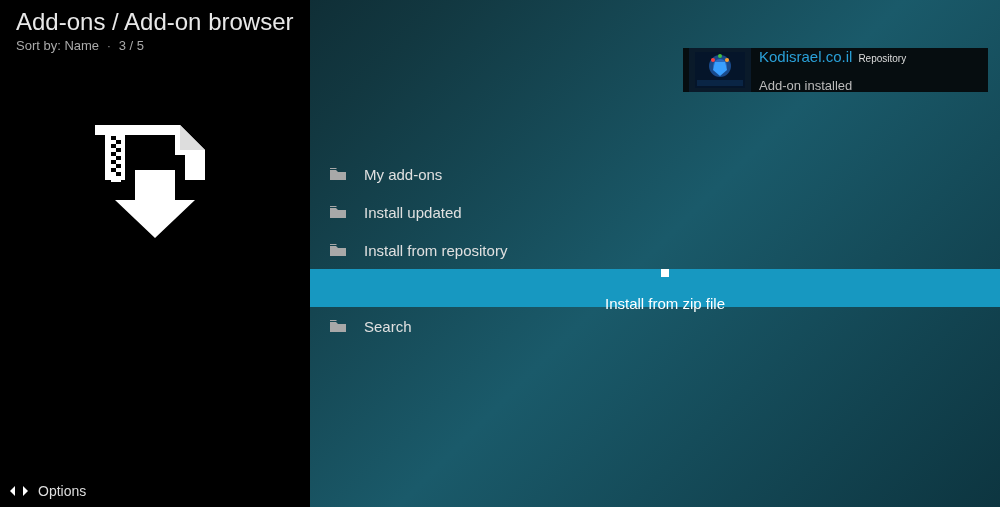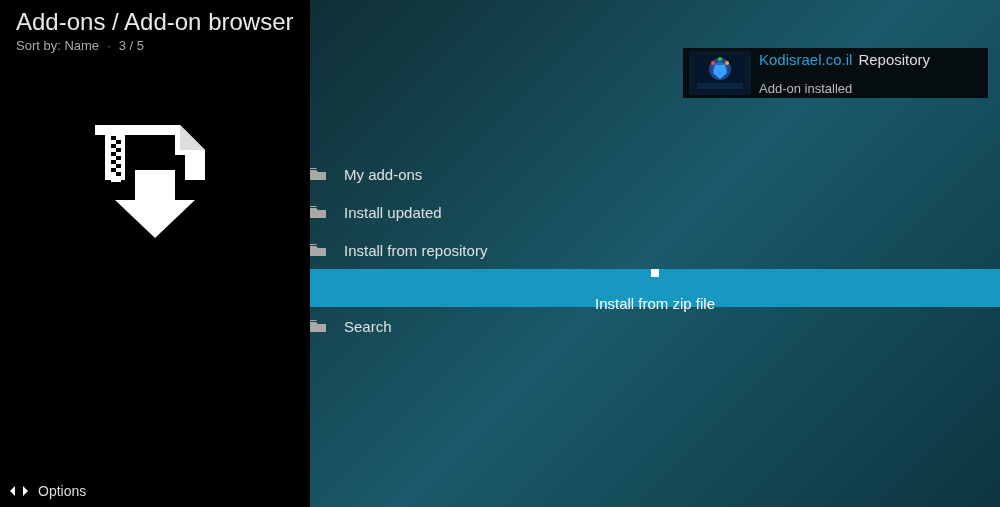--- a/index.html
+++ b/index.html
@@ -66,52 +66,53 @@
       right: 20px;
       font-size: 28px;
       font-weight: 300;
       color: #f0f0f0;
     }
     .notification {
       position: absolute;
       top: 48px;
       right: 12px;
       width: 305px;
-      height: 50px;
+      height: 44px;
       background: rgba(5, 10, 12, 0.95);
       display: flex;
       align-items: center;
       padding: 4px 6px;
       gap: 8px;
     }
     .notif-thumb {
       width: 62px;
       height: 44px;
       background: #0a1a2a;
       display: flex;
       align-items: center;
       justify-content: center;
       position: relative;
     }
     .notif-thumb svg { display: block; }
     .notif-text { flex: 1; }
     .notif-title-line { display: flex; gap: 6px; align-items: baseline; }
     .notif-name { color: #2aa0d8; font-size: 15px; }
-    .notif-type { color: #ddd; font-size: 15px; }
+    .notif-type { color: #ddd; font-size: 10px; }
     .notif-sub { color: #bbb; font-size: 13px; margin-top: 13px; }
     .menu {
       position: absolute;
       top: 155px;
       left: 0;
       right: 0;
     }
     .menu-item {
       display: flex;
       align-items: center;
       height: 38px;
+      padding-left: 20px;
       gap: 18px;
       font-size: 15px;
       color: #e0e0e0;
       cursor: pointer;
     }
     .menu-item.selected {
       background: #1798c1;
       color: #fff;
       flex-direction: column;
     }

